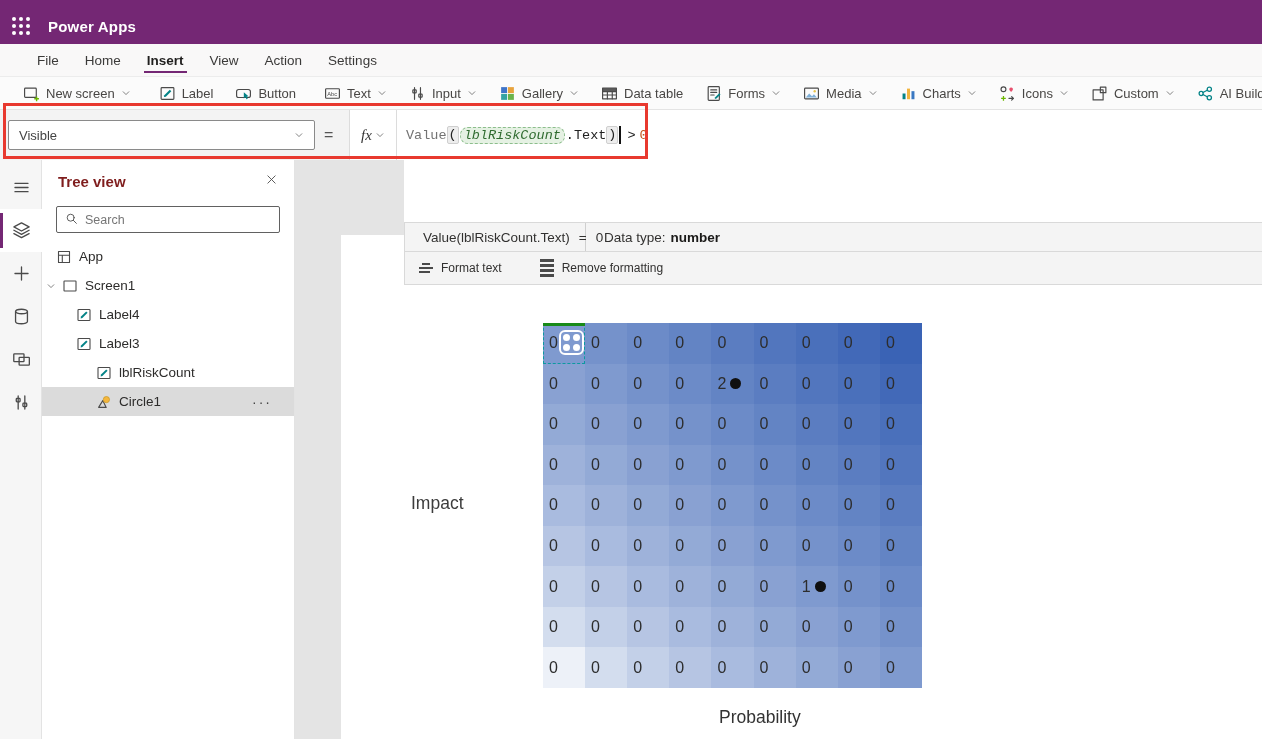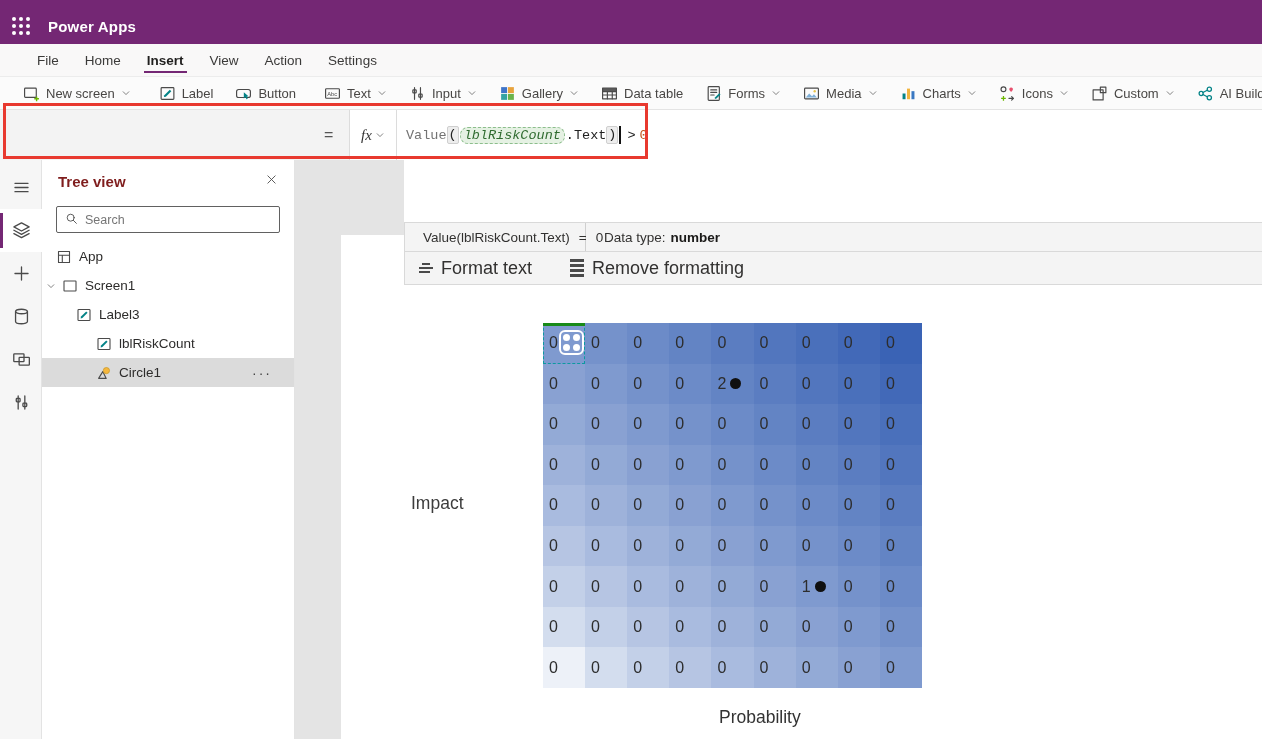--- a/index.html
+++ b/index.html
@@ -95,21 +95,21 @@
   .handle { position:absolute; left:16px; top:7px; width:25px; height:25px; border:2px solid #fff; border-radius:6px; display:grid; grid-template-columns:1fr 1fr; grid-template-rows:1fr 1fr; place-items:center; cursor:pointer; }
   .handle i { width:7px; height:7px; border-radius:50%; background:#fff; }
 
   
   #fxexpand { position:absolute; left:404px; right:0; top:0; height:62px; background:#fff; z-index:2; }
   #resultbar { position:absolute; left:404px; right:0; top:62px; height:30px; background:#f4f4f4; border:1px solid #d9d9d9; border-right:none; display:flex; align-items:center; z-index:2; font-size:13.5px; color:#323130; }
   .rb-left { width:181px; height:100%; display:flex; align-items:center; padding-left:18px; border-right:1px solid #cfcfcf; gap:9px; }
   .rb-right { display:flex; align-items:center; padding-left:18px; gap:5px; }
   .rb-right b { color:#1b1a19; }
   #formatbar { position:absolute; left:404px; right:0; top:92px; height:33px; background:#f4f4f4; border-left:1px solid #d9d9d9; border-bottom:1px solid #d9d9d9; display:flex; align-items:center; padding-left:14px; gap:38px; z-index:2; }
-  .fmt-btn { display:flex; align-items:center; gap:8px; font-size:18px; color:#323130; cursor:pointer; }
+  .fmt-btn { display:flex; align-items:center; gap:8px; font-size:12px; color:#323130; cursor:pointer; }
   .fmt-ic { display:flex; flex-direction:column; gap:2.5px; }
   .fmt-ic i { height:1.6px; background:#4a4a4a; display:block; }
   .fmt-ic.ftx i:nth-child(1){ width:8px; margin-left:3px;} .fmt-ic.ftx i:nth-child(2){ width:14px;} .fmt-ic.ftx i:nth-child(3){ width:11px;}
   .fmt-ic.rmf i { width:14px; height:2.4px; }
 </style>
 </head>
 <body>
 
 <div id="app">
 
@@ -323,20 +323,28 @@
             <circle class="st" cx="11.6" cy="3.9" r="2"></circle>
             <circle class="st" cx="11.6" cy="12.1" r="2"></circle>
             <path class="st" d="M5.6 7.1l4-2.2M5.6 8.9l4 2.2"></path>
           </svg>
         </span>
         <span>AI Builder</span>
       </div>
     </div>
 
   <div id="formularow">
+    <div class="prop-select">
+      <span>Visible</span>
+      <span class="chevsm">
+          <svg viewBox="0 0 16 16">
+            <path class="s" d="M3.5 6 8 10.5 12.5 6"></path>
+          </svg>
+        </span>
+    </div>
     <span class="eq">=</span>
     <div class="fx-white">
       <div class="fx-btn">
         <em>fx</em>
         <span class="chevsm">
             <svg viewBox="0 0 16 16">
               <path class="s" d="M3.5 6 8 10.5 12.5 6"></path>
             </svg>
           </span>
       </div>
@@ -435,20 +443,29 @@
               <svg viewBox="0 0 16 16">
                 <path class="s" d="M3.5 6 8 10.5 12.5 6"></path>
               </svg>
             </span>
             <span class="ic">
               <svg viewBox="0 0 16 16">
                 <rect class="s" x="2" y="3" width="12" height="10" rx=".5"></rect>
               </svg>
             </span>
             <span class="tlabel">Screen1</span>
+          </div>
+          <div class="tree-row" style="padding-left: 34px;">
+            <span class="ic">
+              <svg viewBox="0 0 16 16">
+                <rect class="s" x="2" y="2.5" width="12" height="11" rx=".8"></rect>
+                <path fill="#038387" d="M4.6 11.4l.4-1.8 5.2-5.2 1.4 1.4-5.2 5.2z"></path>
+              </svg>
+            </span>
+            <span class="tlabel">Label4</span>
           </div>
           <div class="tree-row" style="padding-left: 34px;">
             <span class="ic">
               <svg viewBox="0 0 16 16">
                 <rect class="s" x="2" y="2.5" width="12" height="11" rx=".8"></rect>
                 <path fill="#038387" d="M4.6 11.4l.4-1.8 5.2-5.2 1.4 1.4-5.2 5.2z"></path>
               </svg>
             </span>
             <span class="tlabel">Label3</span>
           </div>

